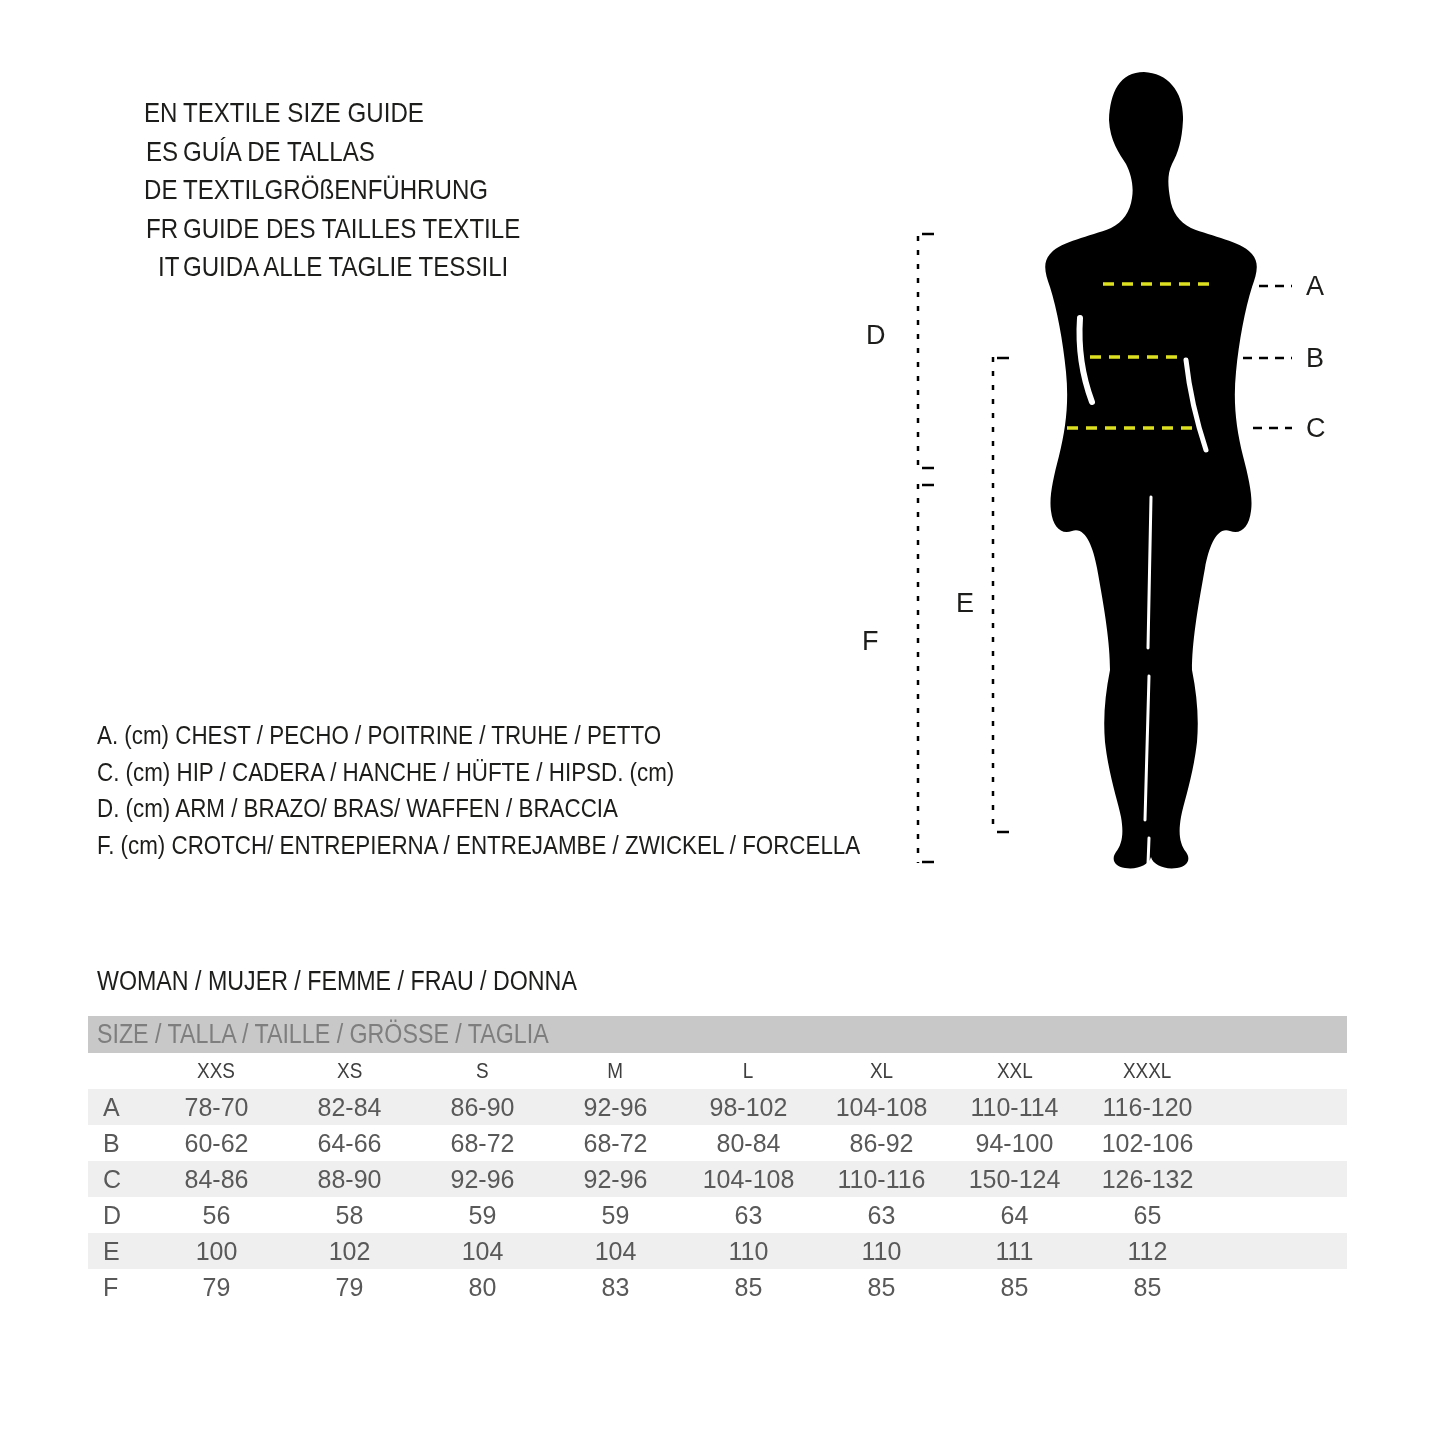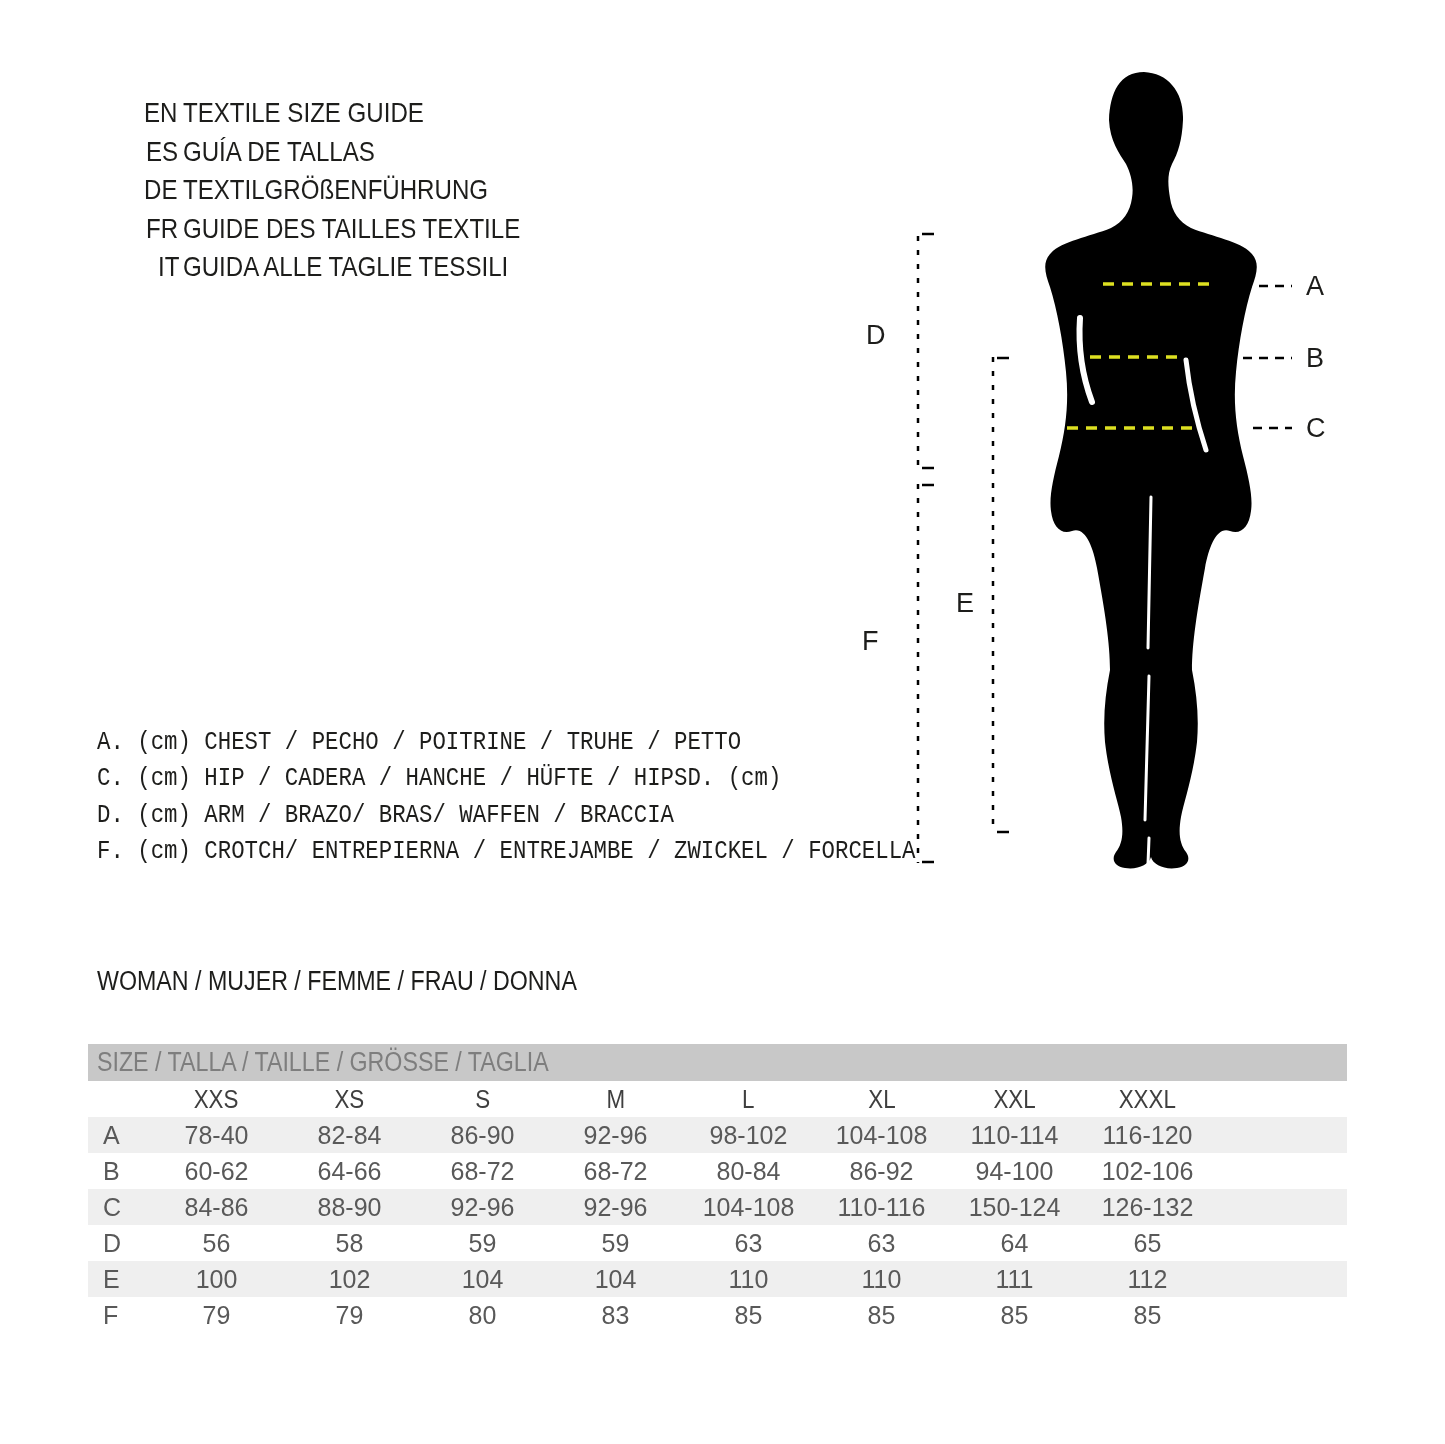--- a/index.html
+++ b/index.html
@@ -27,38 +27,38 @@
   .sil        { fill: var(--silhouette, #000000); }
   .gapline    { stroke: #ffffff; fill: none; stroke-linecap: round; }
   .mline      { stroke: var(--measure-dash, #dde021); stroke-width: 3.5; stroke-dasharray: 11 8; }
   .gline      { stroke: var(--guide-dash, #000000); stroke-width: 2.5; stroke-dasharray: 9 7; }
   .vline      { stroke: var(--guide-dash, #000000); stroke-width: 2.5; stroke-dasharray: 5 9; }
   .tick       { stroke: var(--guide-dash, #000000); stroke-width: 2.5; }
   .fig-label  { font-family: "Liberation Sans", sans-serif; font-size: 27px; fill: var(--ink, #1d1d1b); }
 
   
   .legend { position: absolute; left: 97px; top: 720px; }
-  .legend-line { height: 36.5px; display: flex; align-items: flex-end; font-size: 26px; font-family: Liberation Mono, monospace; }
+  .legend-line { height: 36.5px; display: flex; align-items: flex-start; font-size: 26px; }
 
   
   .section-title { position: absolute; left: 97px; top: 966px; font-size: 27px; text-align: right; }
 
   
-  .table-wrap { position: absolute; left: 88px; top: 1016px; width: 1259px; margin-top: 28px; }
+  .table-wrap { position: absolute; left: 88px; top: 1016px; width: 1259px; }
   .table-header {
     height: 37px; line-height: 37px;
     background: var(--table-header-bg, #c8c8c8);
     color: var(--table-header-text, #7e7e7e);
     font-size: 27px; padding-left: 9px;
   }
   table.sizes { border-collapse: separate; border-spacing: 0; width: 1259px; table-layout: fixed; }
   table.sizes td { height: 36px; text-align: center; vertical-align: middle; font-size: 25px; color: var(--table-text, #595959); padding: 0; }
   table.sizes td.rowlabel { text-align: left; padding-left: 15px; }
   table.sizes tr.stripe td { background: var(--row-stripe, #efefef); }
-  table.sizes td.size-head { color: var(--size-label-text, #3f3f3f); font-size: 26px; }
+  table.sizes td.size-head { color: var(--size-label-text, #3f3f3f); font-size: 22px; }
 </style>
 </head>
 <body>
 
 <div class="sheet">
 
   <div class="lang-block">
     <div class="lang-row">
       <span class="code"><span class="cond">EN</span></span>
       <span class="title cond">TEXTILE SIZE GUIDE</span>
@@ -198,21 +198,21 @@
             <td class="size-head"><span class="condc">S</span></td>
             <td class="size-head"><span class="condc">M</span></td>
             <td class="size-head"><span class="condc">L</span></td>
             <td class="size-head"><span class="condc">XL</span></td>
             <td class="size-head"><span class="condc">XXL</span></td>
             <td class="size-head"><span class="condc">XXXL</span></td>
             <td></td>
           </tr>
       <tr class="stripe">
             <td class="rowlabel">A</td>
-            <td>78-40</td>
+            <td>78-70</td>
             <td>82-84</td>
             <td>86-90</td>
             <td>92-96</td>
             <td>98-102</td>
             <td>104-108</td>
             <td>110-114</td>
             <td>116-120</td>
             <td></td>
           </tr>
           <tr>

